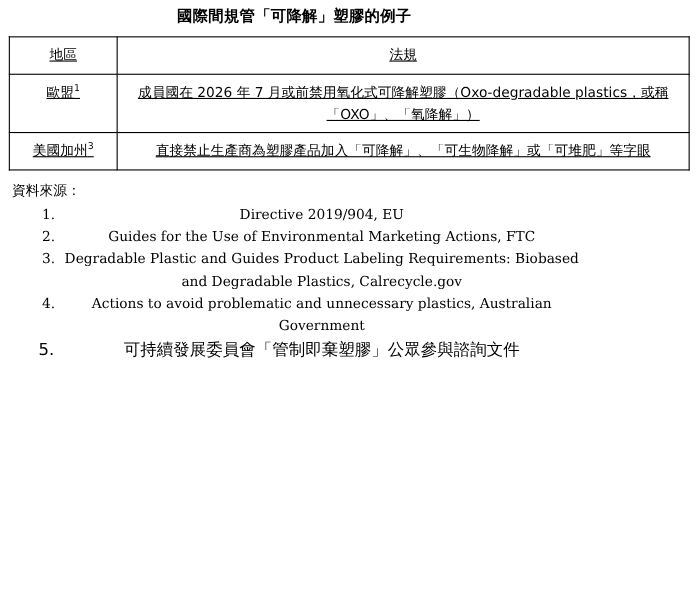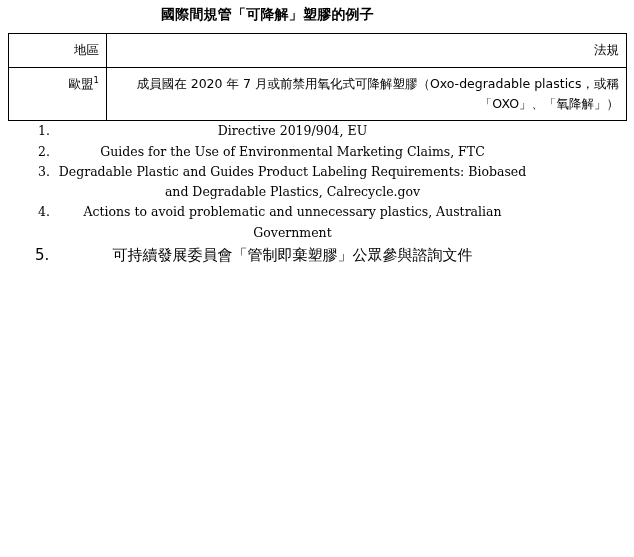--- a/index.html
+++ b/index.html
@@ -34,23 +34,24 @@
     border-collapse: collapse;
     table-layout: fixed;
     margin: 0 auto;
   }
   table.reg-table td, table.reg-table th {
     border: 1px solid #000000;
     vertical-align: top;
     padding: 6px 7px 7px 7px;
     font-size: 12.5px;
     line-height: 1.58;
-    text-align: right;
+    text-align: center;
     font-weight: normal;
     font-family: "DejaVu Sans", "Liberation Sans", sans-serif;
+    text-decoration: underline;
   }
   table.reg-table col.c1 { width: 98px; }
   table.reg-table col.c2 { width: 520px; }
   .hdr td { padding-top: 7px; padding-bottom: 8px; }
   sup {
     font-size: 8.5px;
     vertical-align: super;
     line-height: 0;
   }
   .sources-label {
@@ -87,27 +88,32 @@
         <col class="c1">
         <col class="c2">
       </colgroup>
     <tbody>
       <tr class="hdr">
         <td>地區</td>
         <td>法規</td>
       </tr>
       <tr>
         <td><span>歐盟</span><sup>1</sup></td>
-        <td>成員國在 2020 年 7 月或前禁用氧化式可降解塑膠（Oxo-degradable plastics，或稱「OXO」、「氧降解」）</td>
+        <td>成員國在 2026 年 7 月或前禁用氧化式可降解塑膠（Oxo-degradable plastics，或稱「OXO」、「氧降解」）</td>
+      </tr>
+      <tr>
+        <td><span>美國加州</span><sup>3</sup></td>
+        <td>直接禁止生產商為塑膠產品加入「可降解」、「可生物降解」或「可堆肥」等字眼</td>
       </tr>
     </tbody>
   </table>
 
+  <div class="sources-label">資料來源：</div>
 
   <ol class="sources">
     <li>Directive 2019/904, EU</li>
-    <li>Guides for the Use of Environmental Marketing Claims, FTC</li>
+    <li>Guides for the Use of Environmental Marketing Actions, FTC</li>
     <li>Degradable Plastic and Guides Product Labeling Requirements: Biobased and Degradable Plastics, Calrecycle.gov</li>
     <li>Actions to avoid problematic and unnecessary plastics, Australian Government</li>
     <li class="cjk">可持續發展委員會「管制即棄塑膠」公眾參與諮詢文件</li>
   </ol>
 
 </div>
 
 </body></html>

